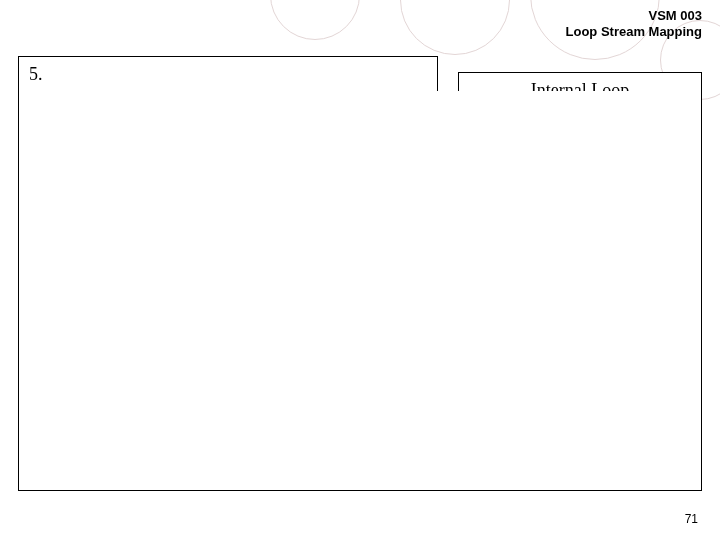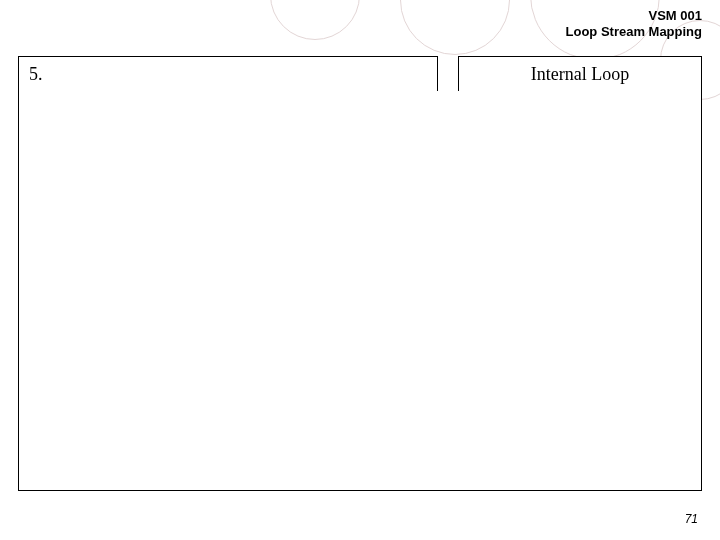--- a/index.html
+++ b/index.html
@@ -64,20 +64,21 @@
   .box-left {
     left: 0;
     width: 420px;
     padding-left: 10px;
   }
   .box-right {
     left: 440px;
     width: 244px;
     justify-content: center;
     text-align: center;
+    margin-top: 16px;
   }
 
   .content-frame {
     position: absolute;
     top: 91px;
     left: 18px;
     width: 684px;
     height: 400px;
     border-left: 1px solid #000;
     border-right: 1px solid #000;
@@ -85,35 +86,34 @@
     background: #fff;
   }
 
   .pagenum {
     position: absolute;
     bottom: 14px;
     right: 22px;
     font-family: Arial, Helvetica, sans-serif;
     font-size: 12px;
     color: #000;
-    font-style: italic;
   }
 </style>
 </head>
 <body>
 
 <div class="slide">
 
   <div class="circ c1"></div>
   <div class="circ c2"></div>
   <div class="circ c3"></div>
   <div class="circ c4"></div>
 
   <div class="hdr">
-    <div class="code">VSM 001</div>
+    <div class="code">VSM 003</div>
     <div class="title">Loop Stream Mapping</div>
   </div>
 
   <div class="boxrow">
     <div class="box box-left">
       <span>5.</span>
       <span style="width:8px;display:inline-block"></span>
     </div>
     <div class="box box-right">
       <span>Internal Loop</span>

